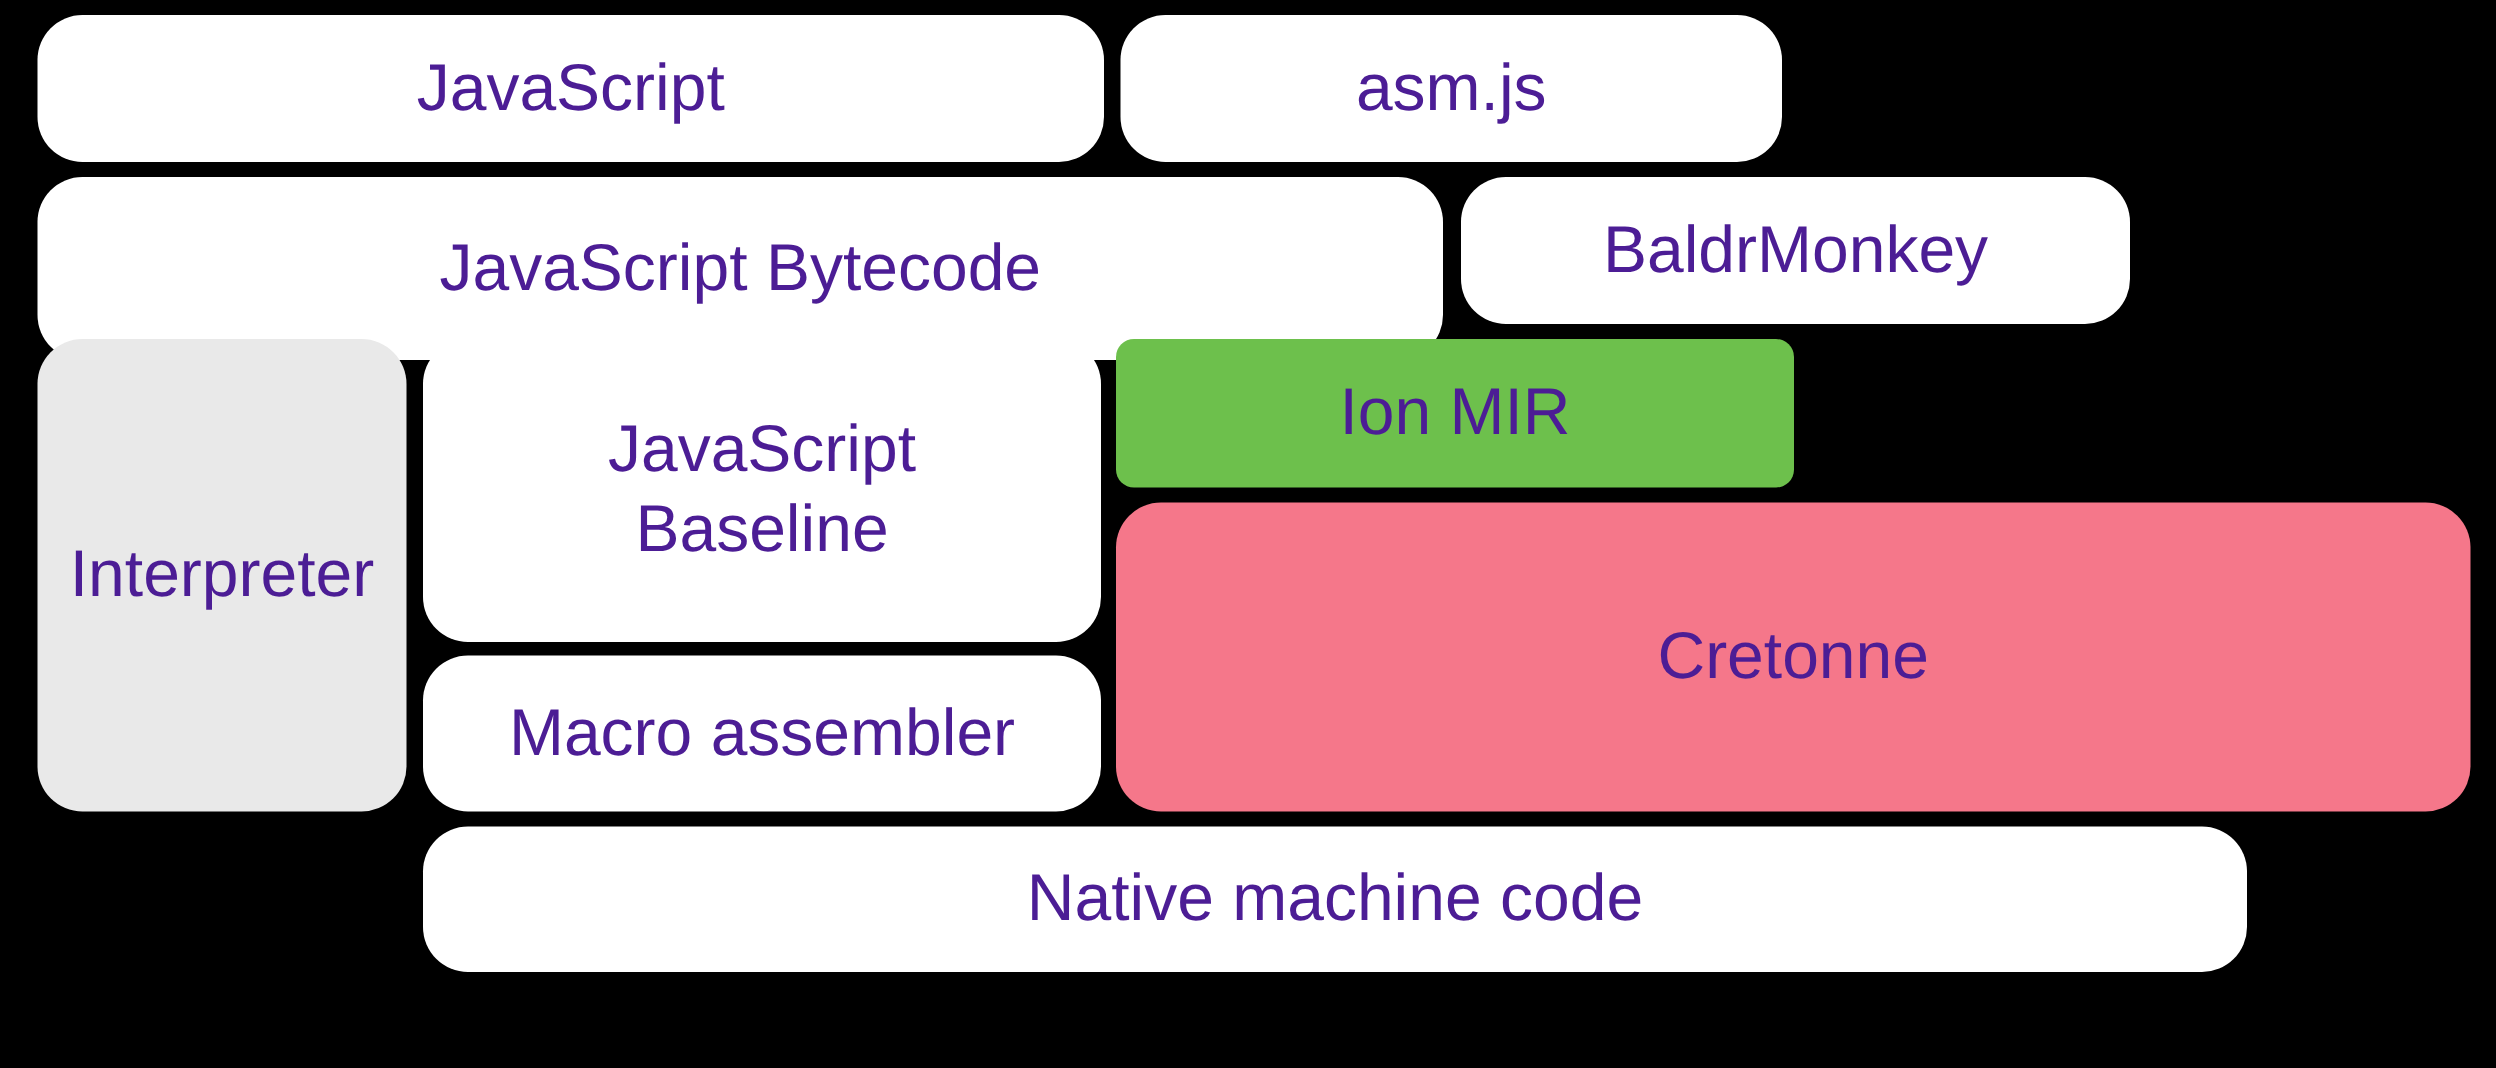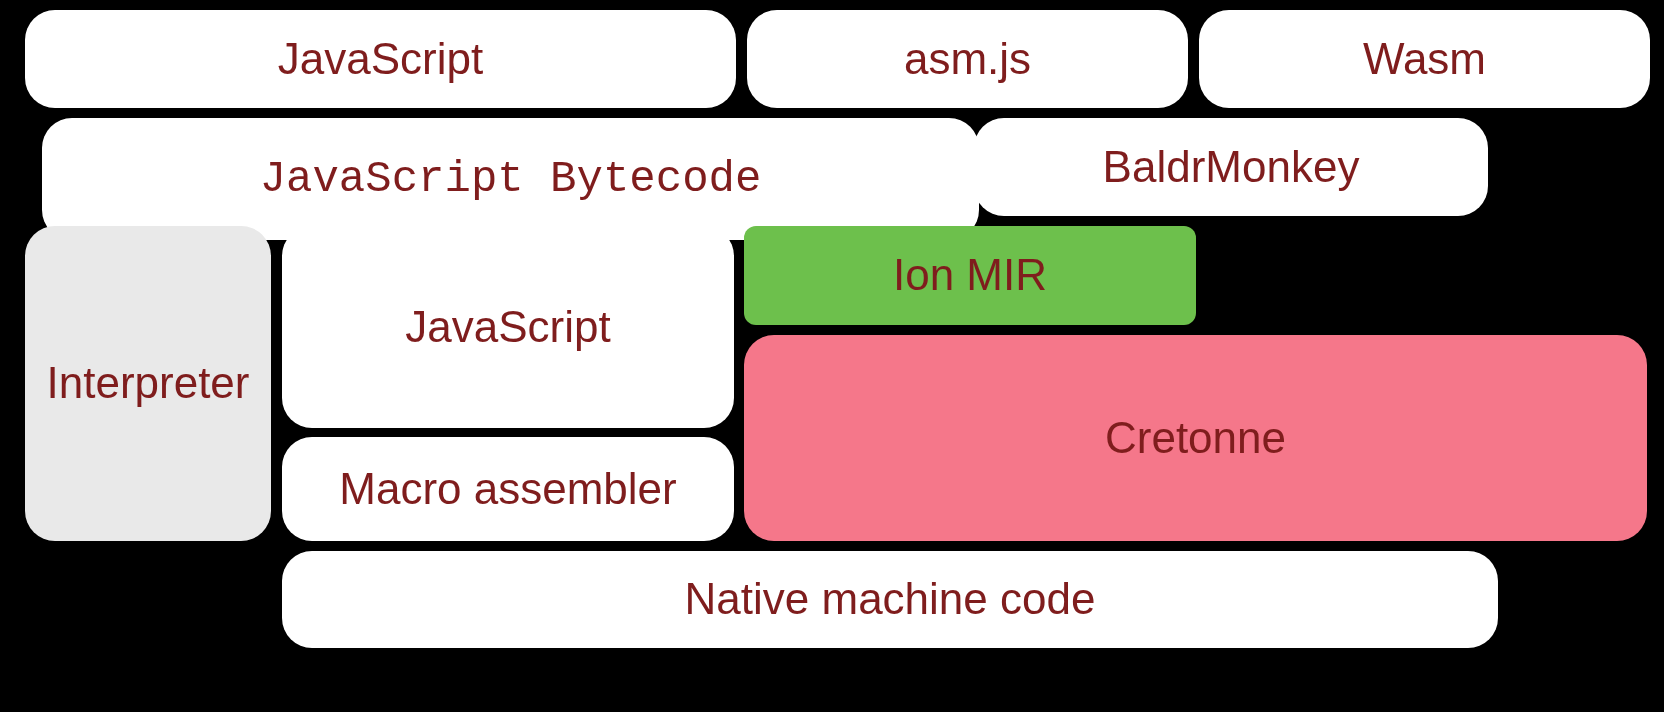--- a/index.html
+++ b/index.html
@@ -14,29 +14,29 @@
     position: absolute;
     background: #ffffff;
     border-radius: 30px;
     display: flex;
     flex-direction: column;
     align-items: center;
     justify-content: center;
     text-align: center;
     font-size: 44px;
     line-height: 1.2;
-    color: #7f1d1d;
+    color: #4c1d95;
   }
   
   #box-javascript        { left: 25px;   top: 10px;  width: 711px;  height: 98px;  }
   #box-asmjs             { left: 747px;  top: 10px;  width: 441px;  height: 98px;  }
   #box-wasm              { left: 1199px; top: 10px;  width: 451px;  height: 98px;  }
   
-  #box-bytecode          { left: 42px;   top: 118px; width: 937px;  height: 122px; font-family: Liberation Mono, monospace;  }
-  #box-baldrmonkey       { left: 974px;  top: 118px; width: 514px;  height: 98px;  }
+  #box-bytecode          { left: 25px;   top: 118px; width: 937px;  height: 122px;  }
+  #box-baldrmonkey       { left: 974px;  top: 118px; width: 446px;  height: 98px;  }
   
   #box-interpreter       { left: 25px;   top: 226px; width: 246px;  height: 315px; }
   #box-baseline          { left: 282px;  top: 226px; width: 452px;  height: 202px; }
   #box-ion-mir           { left: 744px;  top: 226px; width: 452px;  height: 99px; border-radius: 12px;  }
   #box-cretonne          { left: 744px;  top: 335px; width: 903px;  height: 206px; text-align: center; }
   #box-macro-assembler   { left: 282px;  top: 437px; width: 452px;  height: 104px; }
   
   #box-native            { left: 282px;  top: 551px; width: 1216px; height: 97px;  }
 </style>
 </head>
@@ -45,38 +45,36 @@
 <div id="canvas" style="background: rgb(0, 0, 0);">
 
   <div id="box-javascript" class="box">
     <span>JavaScript</span>
   </div>
 
   <div id="box-asmjs" class="box">
     <span>asm.js</span>
   </div>
 
-  <div id="box-wasm" class="box">
-    <span>Wasm</span>
-  </div>
 
   <div id="box-bytecode" class="box">
     <span>JavaScript Bytecode</span>
   </div>
 
   <div id="box-baldrmonkey" class="box">
     <span>BaldrMonkey</span>
   </div>
 
   <div id="box-interpreter" class="box" style="background: rgb(233, 233, 233); text-align: right;">
     <span>Interpreter</span>
   </div>
 
   <div id="box-baseline" class="box">
     <span>JavaScript</span>
+    <span>Baseline</span>
   </div>
 
   <div id="box-ion-mir" class="box" style="background: rgb(109, 192, 76);">
     <span>Ion MIR</span>
   </div>
 
   <div id="box-cretonne" class="box" style="background: rgb(245, 119, 138);">
     <span>Cretonne</span>
   </div>
 

